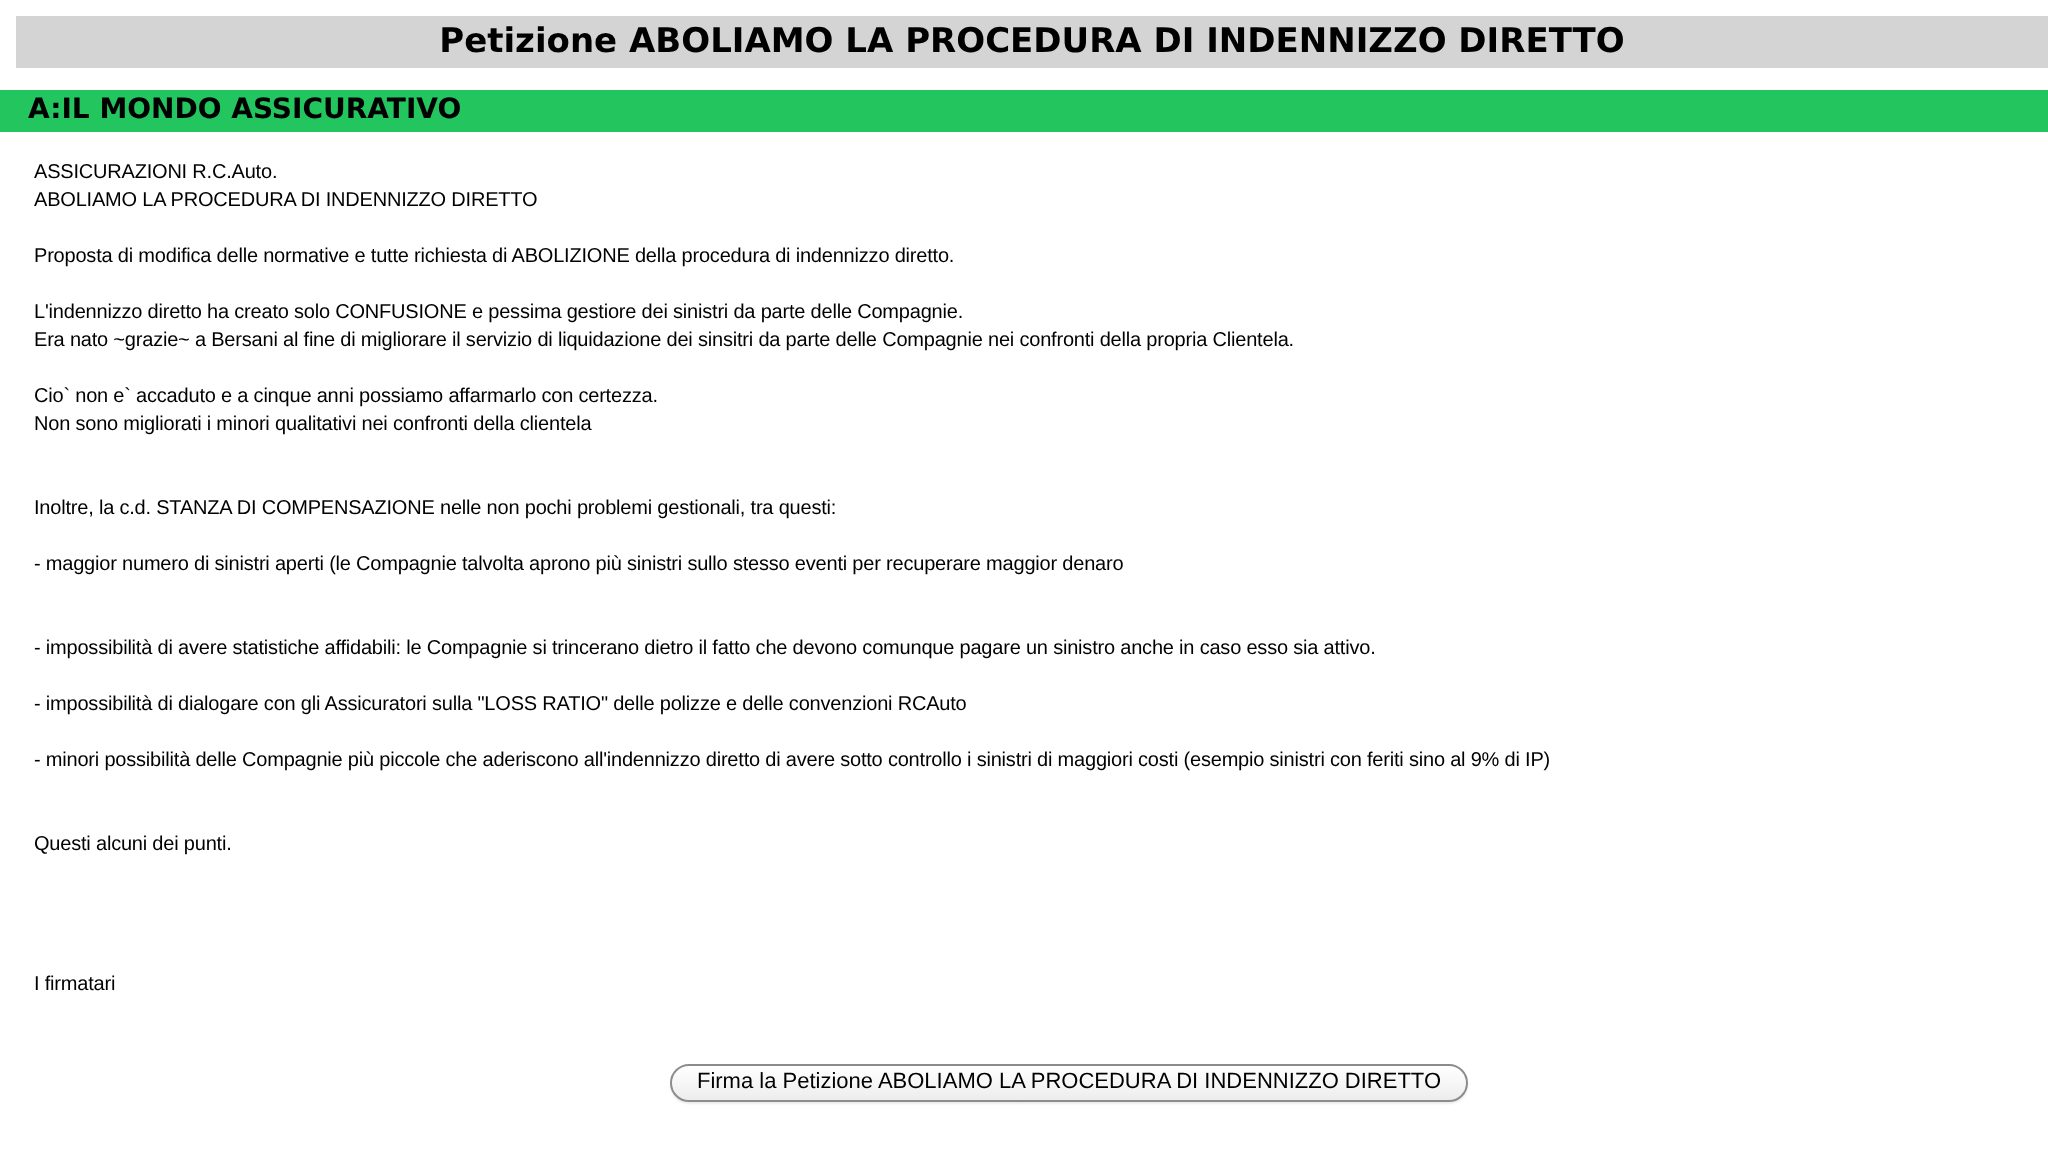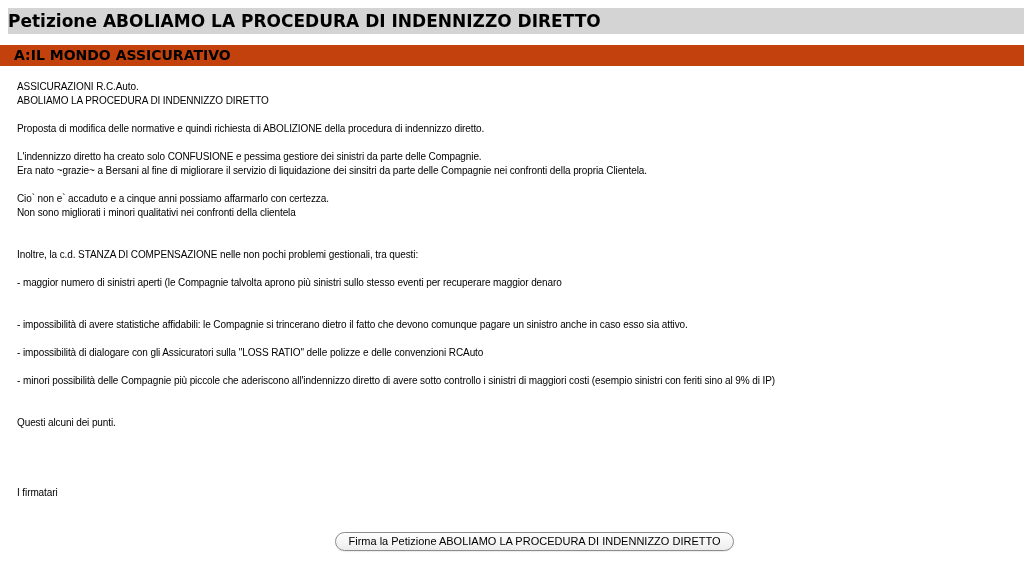--- a/index.html
+++ b/index.html
@@ -13,21 +13,21 @@
     width: 1024px;
     height: 587px;
     overflow: hidden;
     position: relative;
     background: #ffffff;
   }
   .title-bar {
     margin: 8px 0 0 8px;
     height: 26px;
     line-height: 26px;
-    text-align: left;
+    text-align: center;
     font-size: 17px;
     font-weight: bold;
     font-family: "DejaVu Sans", "Liberation Sans", sans-serif;
   }
   .recipient-bar {
     margin-top: 11px;
     height: 21px;
     line-height: 21px;
     padding-left: 2px;
     font-size: 14px;
@@ -66,29 +66,29 @@
 </style>
 </head>
 <body>
 
 <div class="page">
 
   <div class="title-bar" style="background-color: rgb(212, 212, 212);">
     <span>Petizione ABOLIAMO LA PROCEDURA DI INDENNIZZO DIRETTO</span>
   </div>
 
-  <div class="recipient-bar" style="background-color: #c2410c; padding-left: 14px;">
+  <div class="recipient-bar" style="background-color: #22c55e; padding-left: 14px;">
     <span>A:IL MONDO ASSICURATIVO</span>
   </div>
 
   <div class="petition-body">
       <div class="body-line">ASSICURAZIONI R.C.Auto.</div>
       <div class="body-line">ABOLIAMO LA PROCEDURA DI INDENNIZZO DIRETTO</div>
       <div class="body-line">&nbsp;</div>
-      <div class="body-line">Proposta di modifica delle normative e quindi richiesta di ABOLIZIONE della procedura di indennizzo diretto.</div>
+      <div class="body-line">Proposta di modifica delle normative e tutte richiesta di ABOLIZIONE della procedura di indennizzo diretto.</div>
       <div class="body-line">&nbsp;</div>
       <div class="body-line">L'indennizzo diretto ha creato solo CONFUSIONE e pessima gestiore dei sinistri da parte delle Compagnie.</div>
       <div class="body-line">Era nato ~grazie~ a Bersani al fine di migliorare il servizio di liquidazione dei sinsitri da parte delle Compagnie nei confronti della propria Clientela.</div>
       <div class="body-line">&nbsp;</div>
       <div class="body-line">Cio` non e` accaduto e a cinque anni possiamo affarmarlo con certezza.</div>
       <div class="body-line">Non sono migliorati i minori qualitativi nei confronti della clientela</div>
       <div class="body-line">&nbsp;</div>
       <div class="body-line">&nbsp;</div>
       <div class="body-line">Inoltre, la c.d. STANZA DI COMPENSAZIONE nelle non pochi problemi gestionali, tra questi:</div>
       <div class="body-line">&nbsp;</div>

